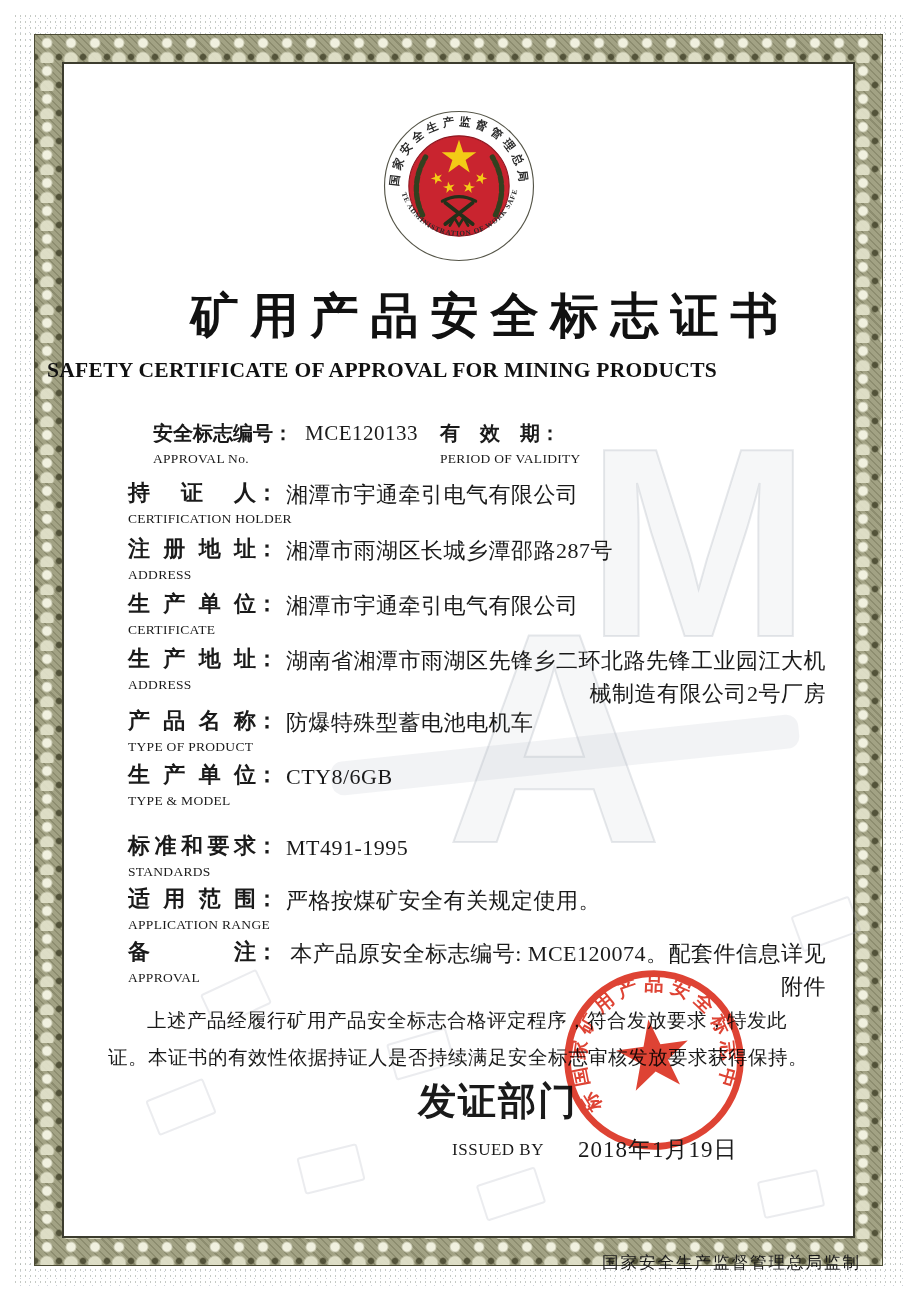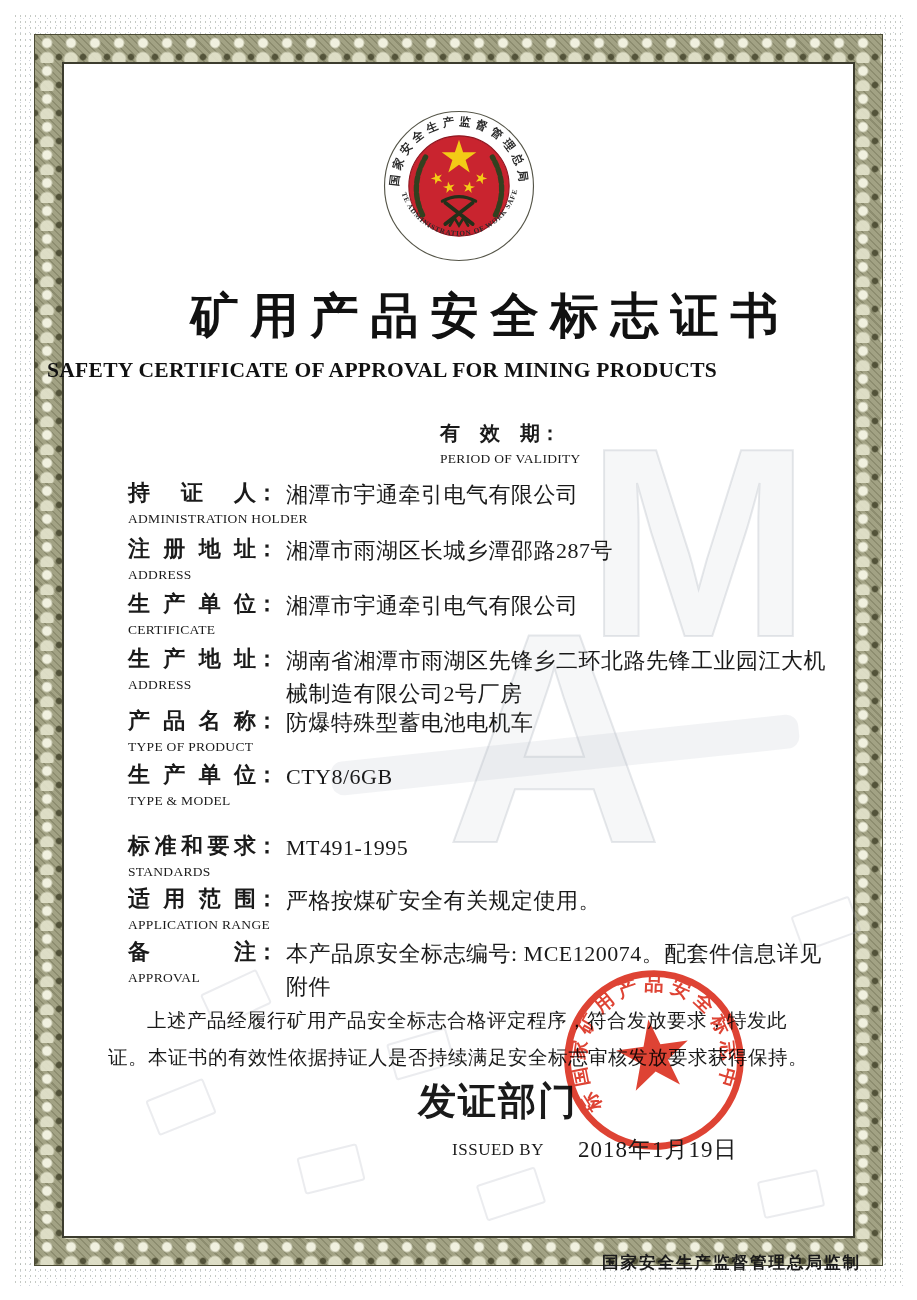--- a/index.html
+++ b/index.html
@@ -59,33 +59,33 @@
   .hdr-validity{position:absolute;left:287px;top:0;}
   .hdr-validity-value{position:absolute;left:432px;top:10px;font-size:21px;letter-spacing:.5px;white-space:nowrap;}
   .hdr-label{display:inline-block;width:120px;text-align:justify;text-align-last:justify;font-size:20px;font-weight:bold;vertical-align:top;}
   .hdr-label.narrow{width:100px;}
   .hdr-colon{font-size:20px;font-weight:bold;}
   .hdr-value{font-size:21px;margin-left:12px;letter-spacing:.5px;}
   .en-sub{position:absolute;left:0;top:31px;font-size:13.5px;letter-spacing:.3px;white-space:nowrap;}
   .row{position:absolute;left:128px;right:72px;}
   .row .zh-label{display:inline-block;width:128px;text-align:justify;text-align-last:justify;font-size:22px;font-weight:bold;vertical-align:top;font-family:Liberation Serif, serif;}
   .row .colon{font-size:22px;font-weight:bold;vertical-align:top;}
-  .row .value{display:inline-block;font-size:22px;vertical-align:top;max-width:540px;margin-left:8px;line-height:33px;letter-spacing:.5px;}
+  .row .value{display:inline-block;font-size:22px;vertical-align:top;max-width:540px;margin-left:8px;line-height:33px;letter-spacing:.5px;text-align:right;}
   .row .en-sub{top:33px;}
   
   .statement{
     position:absolute;left:108px;top:1002px;width:712px;
     font-size:19.5px;line-height:37px;text-indent:2em;letter-spacing:.5px;
   }
   .issuer{position:absolute;left:418px;top:1076px;width:160px;text-align:center;}
   .issuer-zh{font-size:38px;font-weight:bold;letter-spacing:2px;font-family:Liberation Serif, serif;}
   .issuer-en{font-size:17px;margin-top:13px;letter-spacing:.5px;}
   .seal{position:absolute;left:558px;top:964px;mix-blend-mode:multiply;opacity:.92;}
   .issue-date{position:absolute;left:578px;top:1134px;font-size:23px;letter-spacing:1px;}
-  .bottom-note{position:absolute;right:56px;top:1252px;font-size:16.5px;font-weight:bold;letter-spacing:2px;}
+  .bottom-note{position:absolute;right:56px;top:1252px;font-size:16.5px;font-weight:normal;letter-spacing:2px;}
 </style>
 </head>
 <body>
 
 <div class="speckle"></div>
 <div class="band"></div>
 <div class="inner-sheet"></div>
 
 <span class="wm-letter" style="left:586px;top:408px;font-size:270px;">M</span>
 <span class="wm-letter" style="left:446px;top:588px;font-size:300px;">A</span>
@@ -126,29 +126,33 @@
       <path d="M78,120 Q100,108 122,120" fill="none" stroke-width="4"></path>
       <path d="M88,152 L94,142 L100,152 L106,142 L112,152" fill="none" stroke-width="3.5"></path>
     </g>
   </svg>
 </div>
 
 <div class="title-zh">矿用产品安全标志证书</div>
 <div class="title-en">SAFETY CERTIFICATE OF APPROVAL FOR MINING PRODUCTS</div>
 
 <div class="hdr-row">
+  <div class="hdr-approval">
+    <span class="hdr-label">安全标志编号</span><span class="hdr-colon">：</span><span class="hdr-value">MCE120133</span>
+    <div class="en-sub">APPROVAL No.</div>
+  </div>
   <div class="hdr-validity">
     <span class="hdr-label narrow">有效期</span><span class="hdr-colon">：</span>
     <div class="en-sub">PERIOD OF VALIDITY</div>
   </div>
 </div>
 
 <div class="row" style="top:478px">
   <span class="zh-label">持证人</span><span class="colon">：</span><span class="value">湘潭市宇通牵引电气有限公司</span>
-  <div class="en-sub">ADMINISTRATION HOLDER</div>
+  <div class="en-sub">CERTIFICATION HOLDER</div>
 </div>
 <div class="row" style="top:534px">
   <span class="zh-label">注册地址</span><span class="colon">：</span><span class="value">湘潭市雨湖区长城乡潭邵路287号</span>
   <div class="en-sub">ADDRESS</div>
 </div>
 <div class="row" style="top:589px">
   <span class="zh-label">生产单位</span><span class="colon">：</span><span class="value">湘潭市宇通牵引电气有限公司</span>
   <div class="en-sub">CERTIFICATE</div>
 </div>
 <div class="row" style="top:644px">

